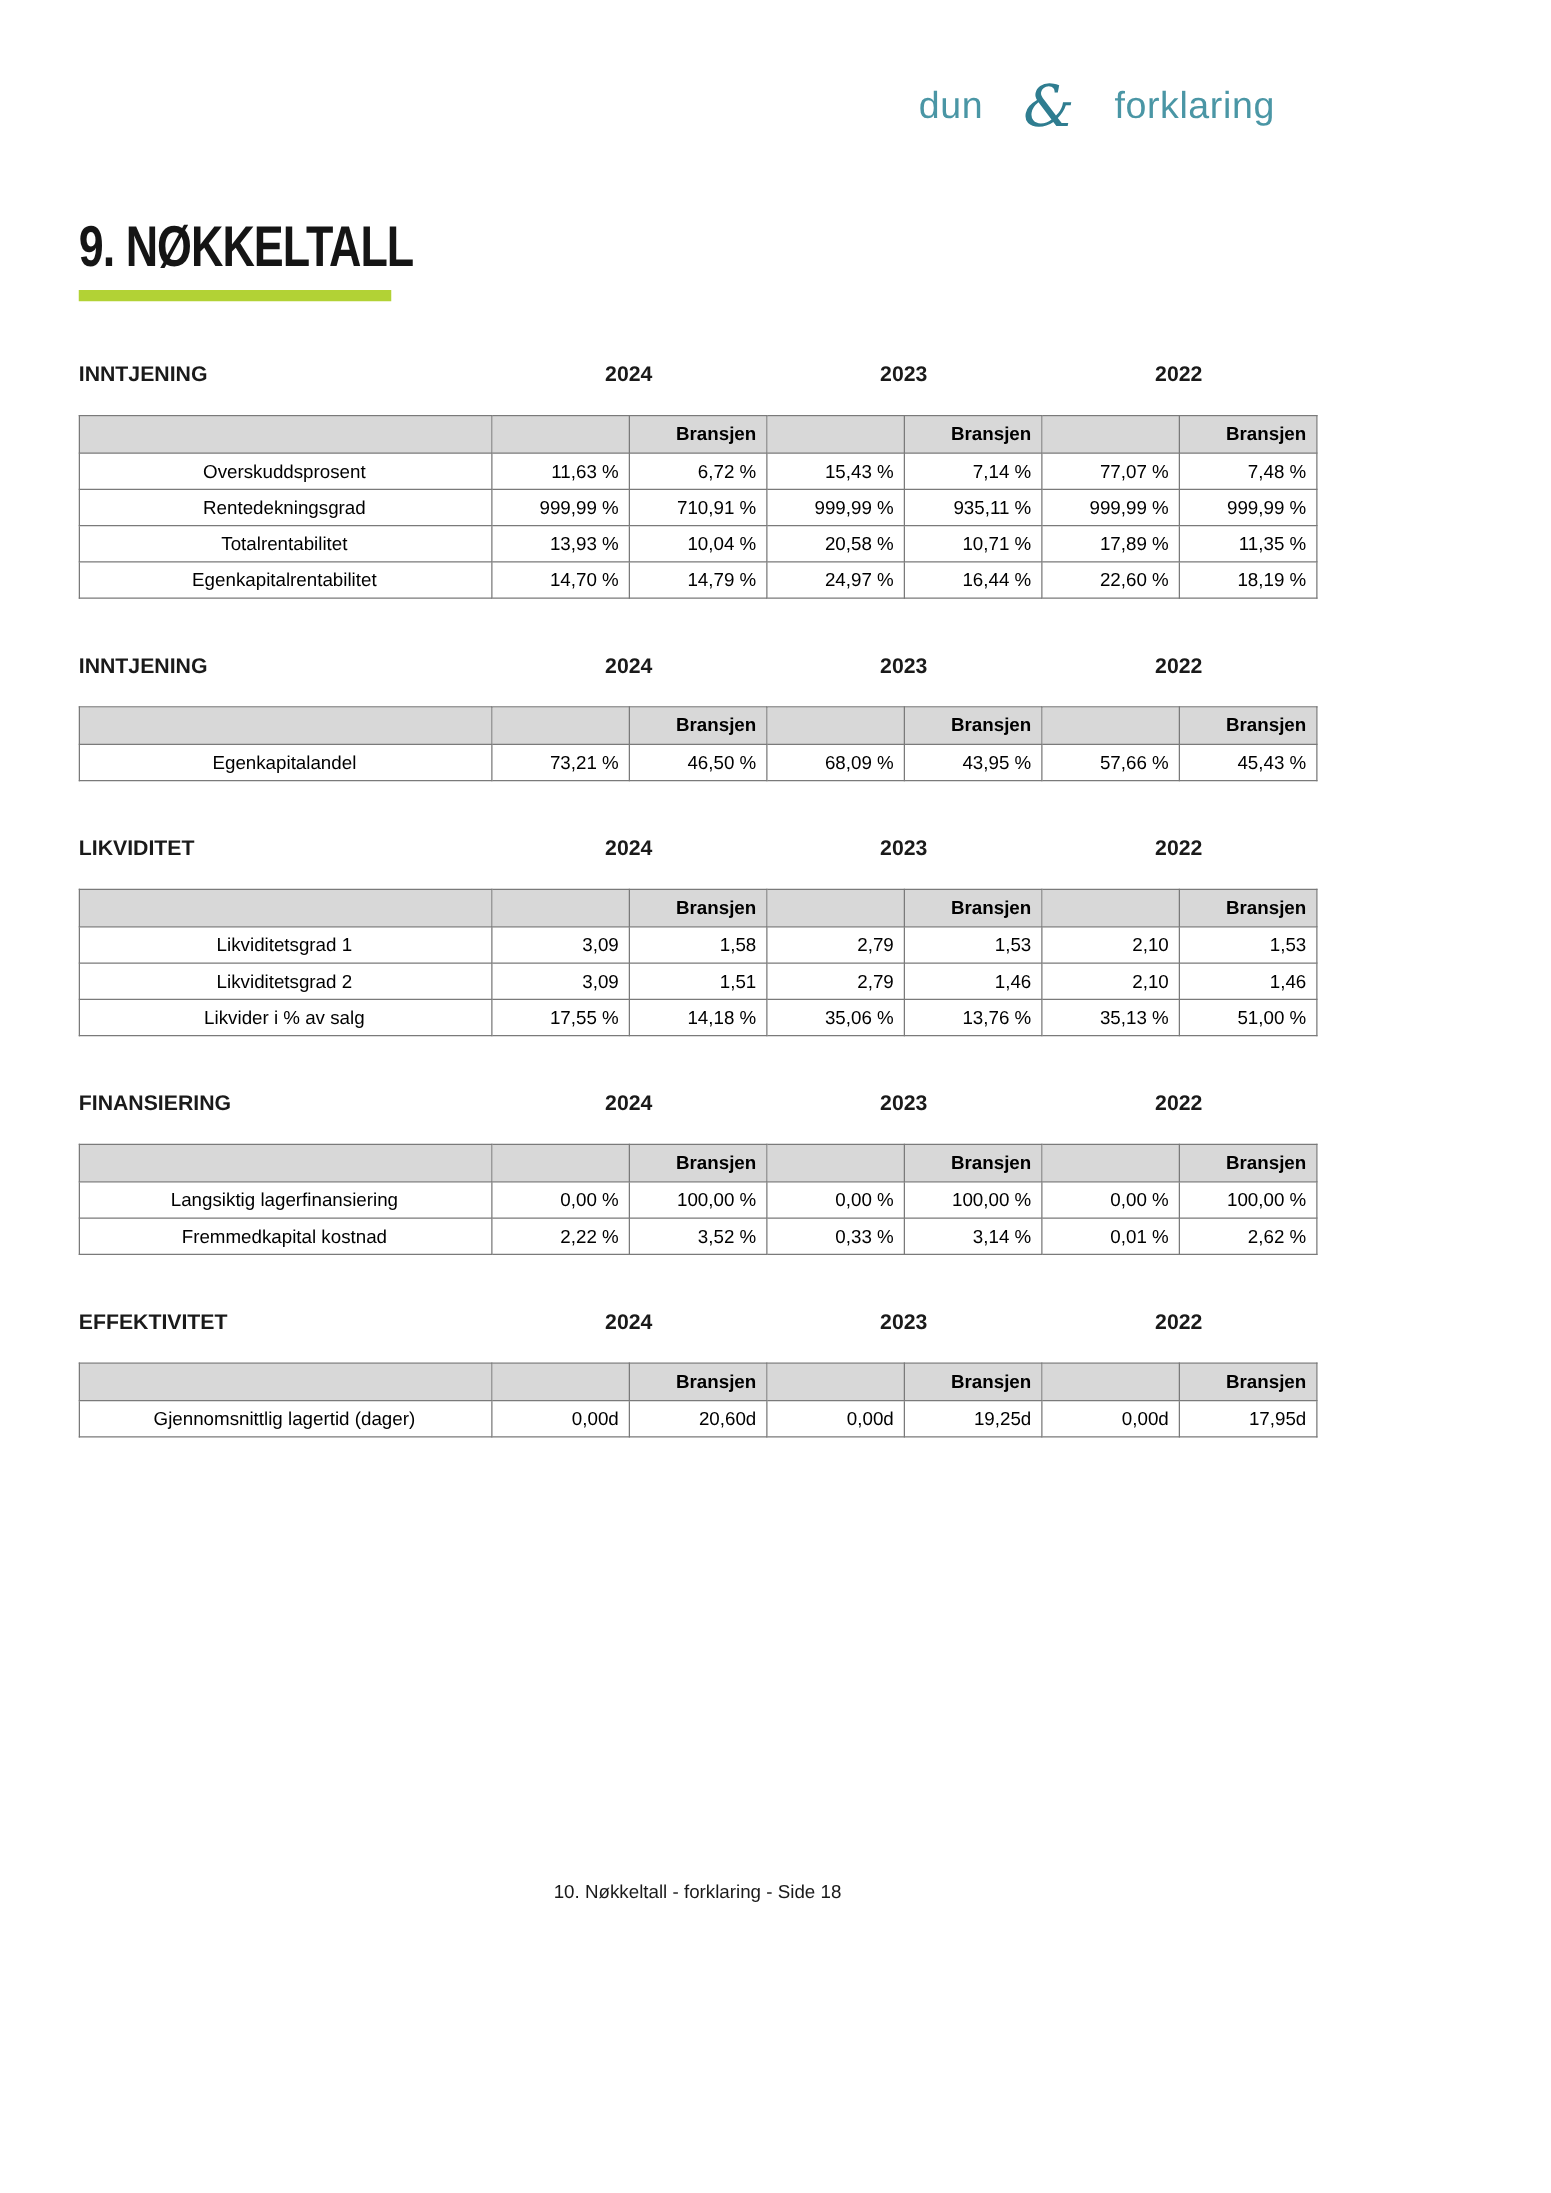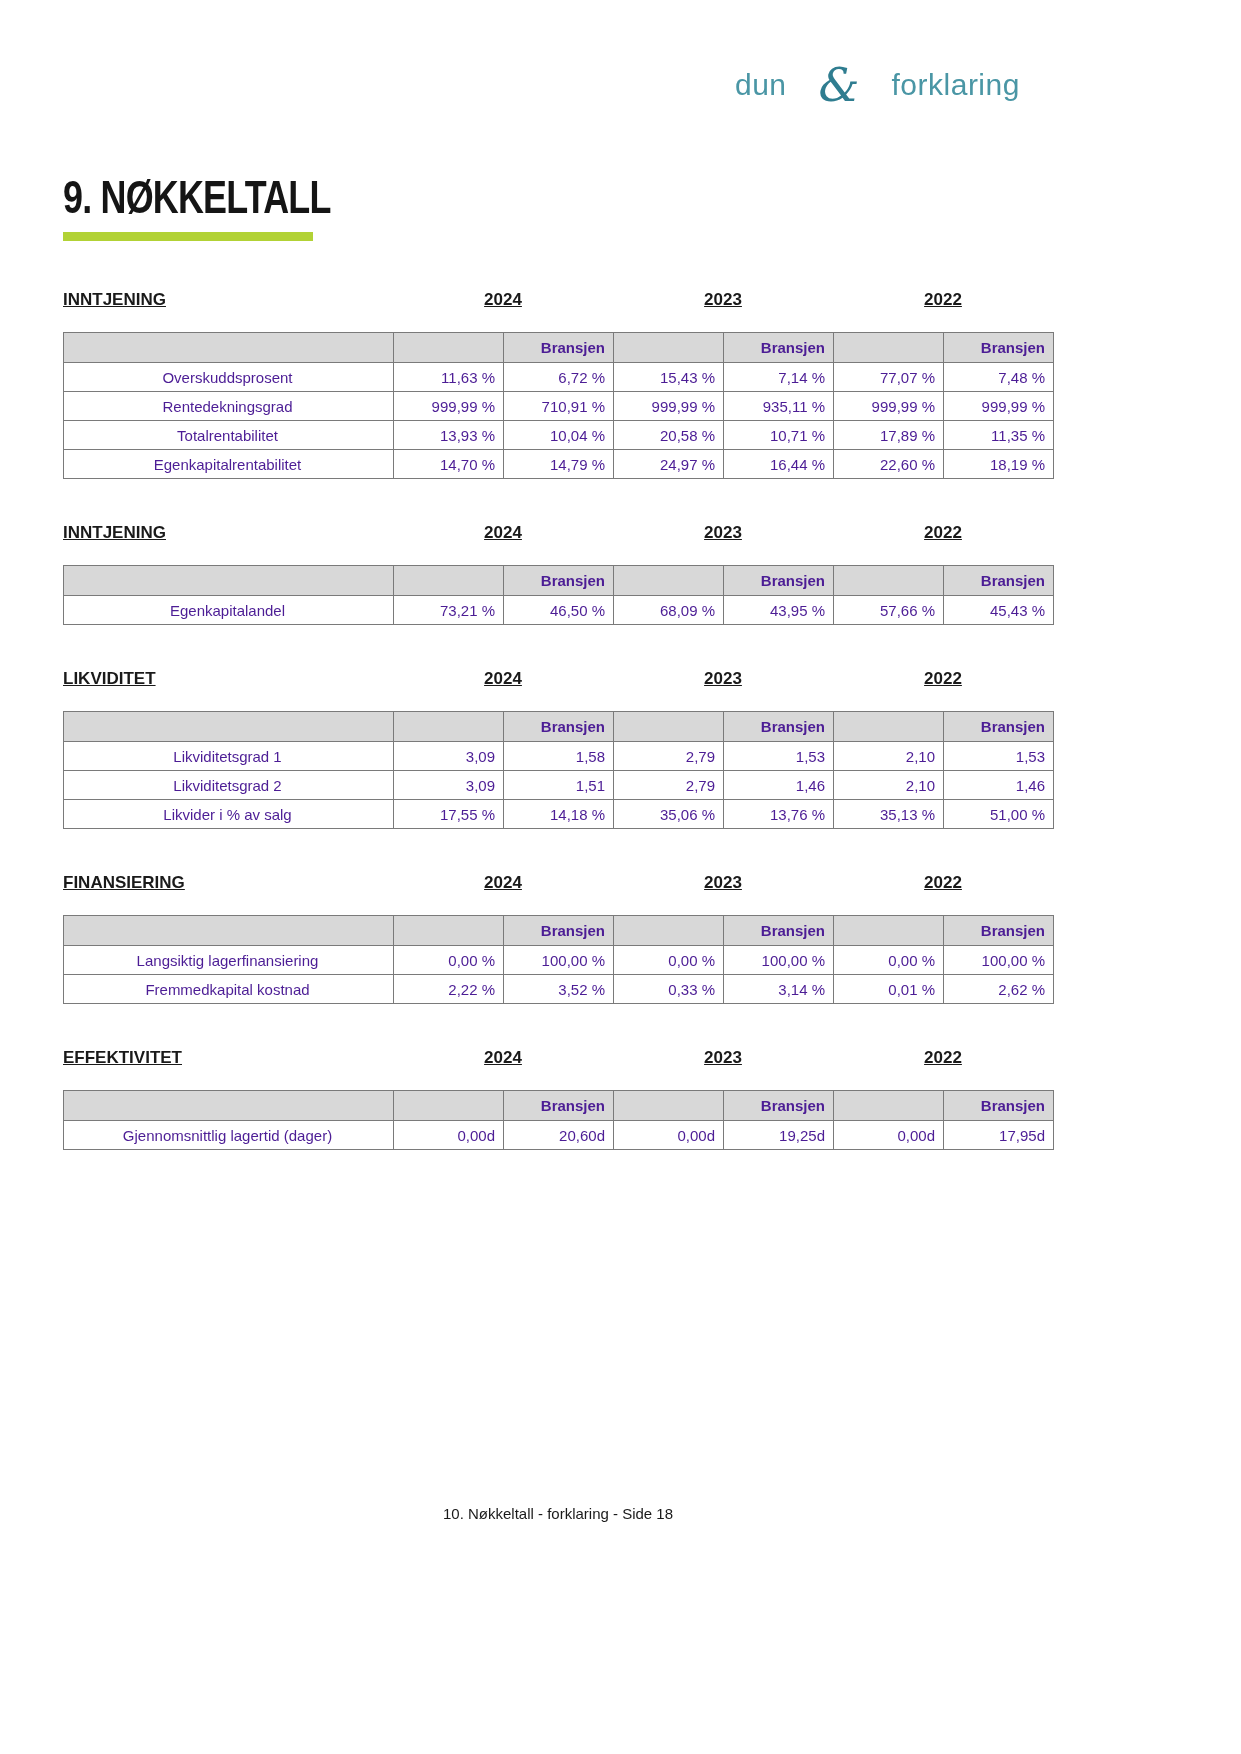--- a/index.html
+++ b/index.html
@@ -35,29 +35,29 @@
     position: absolute; top: 232px; left: 63px;
     width: 250px; height: 9px; background: #b2d235;
   }
 
   
   #tables { position: absolute; top: 290px; left: 63px; width: 990px; }
   .table-block { margin-bottom: 44px; }
 
   .section-head {
     display: flex; align-items: center;
-    font-weight: 700; font-size: 17px; margin-bottom: 8px; text-decoration: underline;
+    font-weight: 700; font-size: 17px; margin-bottom: 8px;
   }
   .section-title { width: 330px; }
   .years { display: flex; width: 660px; }
   .year { width: 220px; text-align: center; }
 
   table.kpi-table {
     border-collapse: collapse; width: 990px; table-layout: fixed;
-    font-size: 15px; color: #4c1d95; margin-top: 22px;
+    font-size: 15px; color: #000000; margin-top: 22px;
   }
   col.c-label { width: 330px; }
   col.c-val { width: 110px; }
   .kpi-table th, .kpi-table td {
     border: 1px solid #7a7a7a; height: 29px; padding: 0 8px;
     overflow: hidden; white-space: nowrap;
   }
   .kpi-table th.hd {
     background: #d8d8d8; text-align: right; font-weight: 700; height: 30px;
   }

